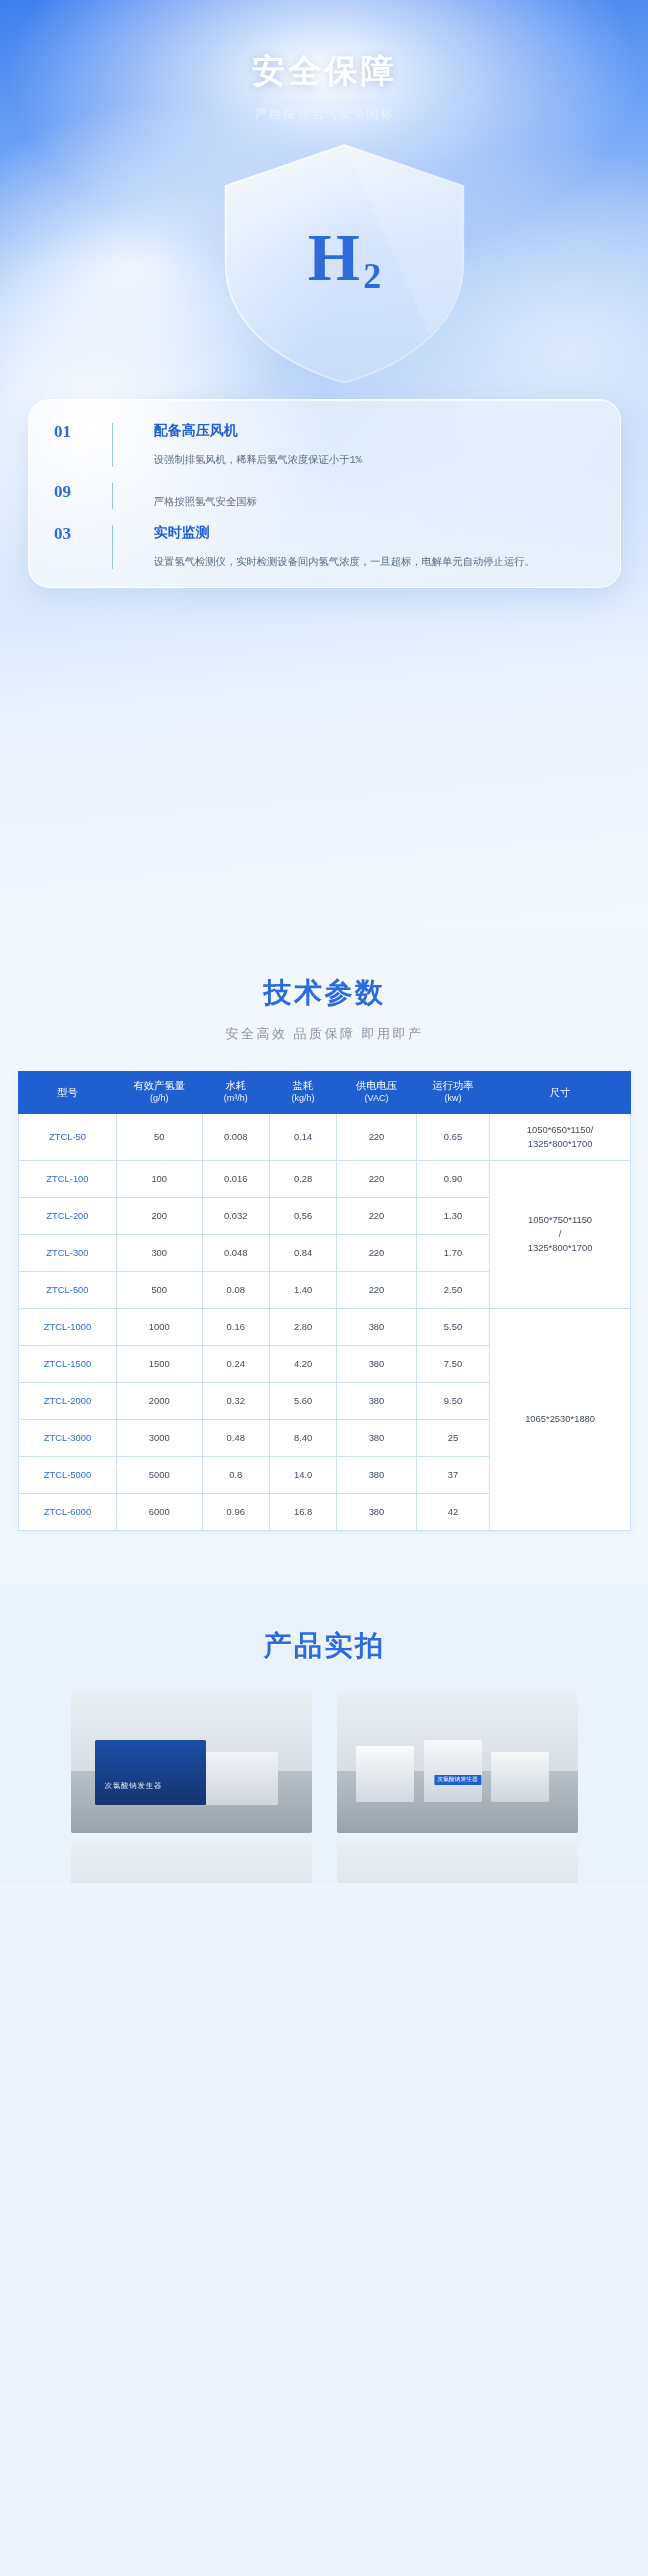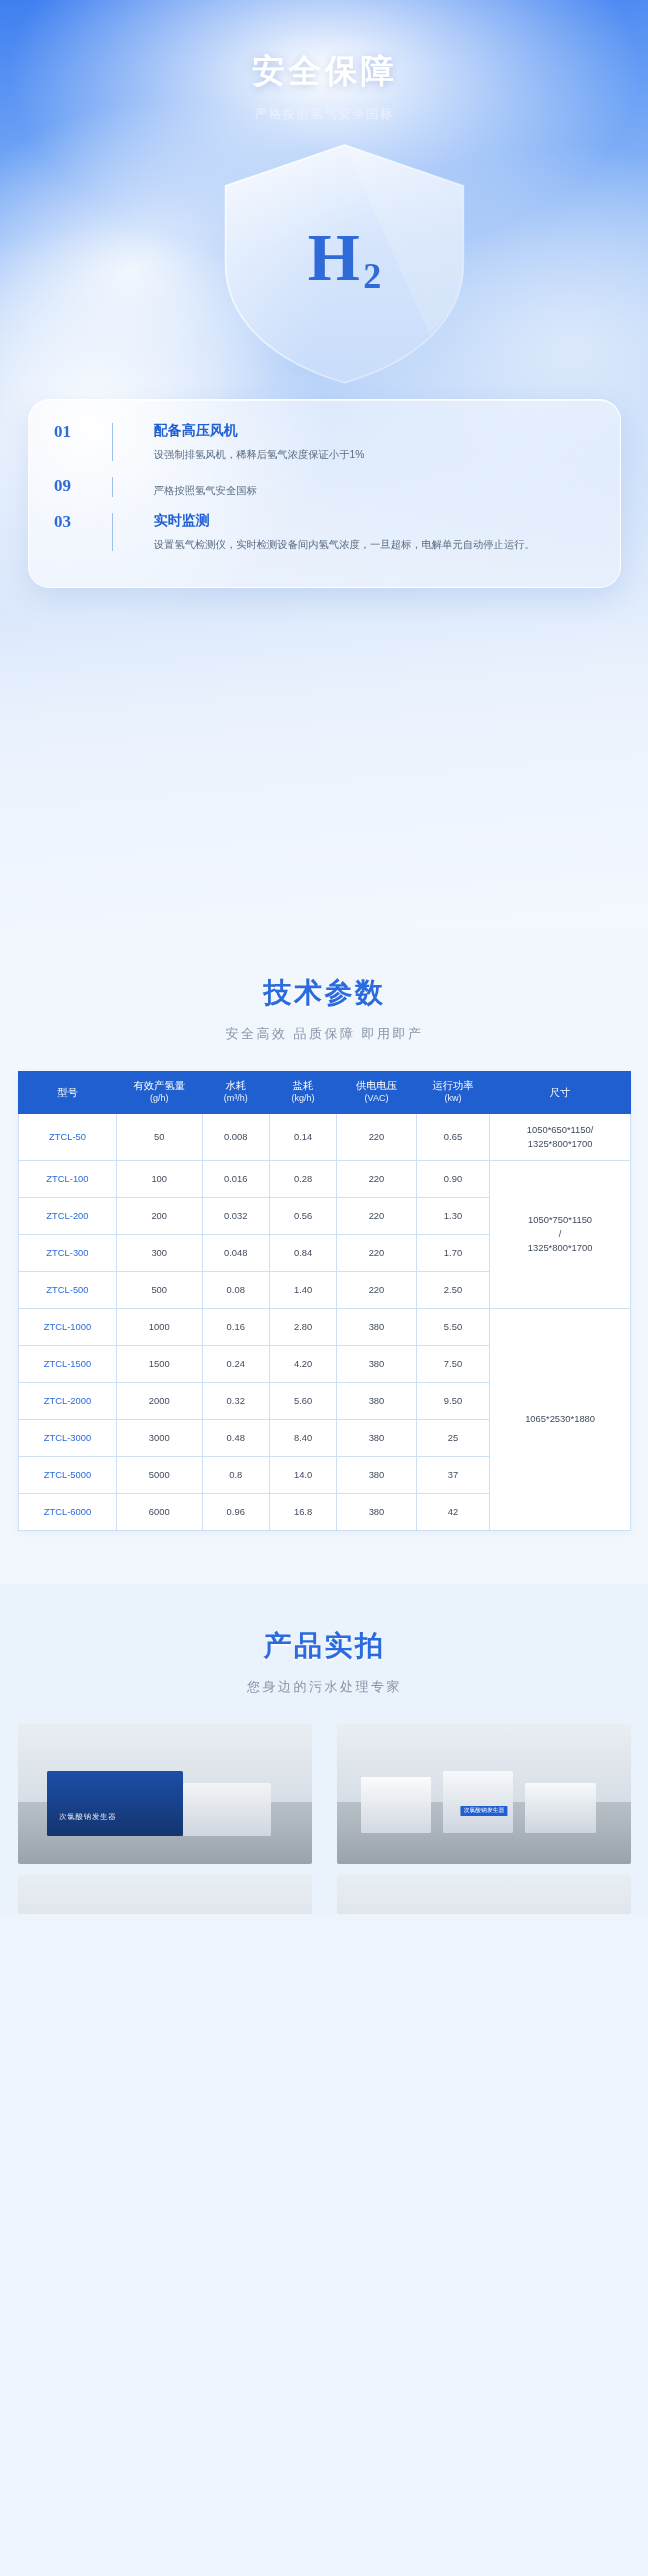--- a/index.html
+++ b/index.html
@@ -61,21 +61,21 @@
     padding:21.4px 25px 0 25px;
   }
   .pt{display:flex;align-items:flex-start;margin-bottom:13px;gap:28px;}
   .pt-num{
     width:30px;flex:0 0 30px;color:#2f6bd8;font-size:17px;font-weight:bold;
     font-family:"Liberation Serif","DejaVu Serif",serif;line-height:18px;padding-top:1.6px;
   }
   .pt-bar{width:0.8px;background:#9cc0ef;align-self:stretch;margin:1.6px 13px 1.6px 0;}
   .pt-body{flex:1;}
   .pt-h{color:#1f5fd0;font-size:14px;font-weight:bold;line-height:18px;}
-  .pt-d{color:#5a6b83;font-size:10.3px;line-height:15px;margin-top:8px;}
+  .pt-d{color:#5a6b83;font-size:10.3px;line-height:15px;margin-top:14px;font-family:Liberation Mono, monospace;}
 
   
   .params{background:#f2f7fd;padding:46px 0 53px 0;}
   .sec-title{
     text-align:center;color:#2b6bdd;font-size:28px;font-weight:bold;letter-spacing:2.5px;
     text-shadow:0 1.6px 0 rgba(255,255,255,.7);
   }
   .sec-sub{text-align:center;color:#8794a8;font-size:13px;letter-spacing:2.5px;margin-top:13px;}
 
   table.spec{
@@ -87,21 +87,21 @@
     padding:7.4px 1.6px;border:0.8px solid #1f5fd0;line-height:13px;
   }
   table.spec td{
     border:0.8px solid #cfe0f5;text-align:center;padding:9px 1.6px;height:18px;
   }
   table.spec td.model{color:#2b6bdd;}
   .unit{display:block;font-size:9px;opacity:.92;}
 
   
   .photos{background:#eaf2fb;padding:43px 0 0 0;}
-  .ph-grid{width:613px;margin:28px auto 0 auto;display:grid;grid-template-columns:1fr 1fr;gap:25px;}
+  .ph-grid{width:507px;margin:28px auto 0 auto;display:grid;grid-template-columns:1fr 1fr;gap:25px;}
   .ph{
     height:140px;border-radius:2.5px;position:relative;overflow:hidden;
     background:linear-gradient(180deg,#dfe6ec 0%,#cfd8e0 48%,#b9c3cc 100%);
   }
   .ph .floor{position:absolute;left:0;right:0;bottom:0;height:44%;background:linear-gradient(180deg,#b9c1c8,#9aa3ab);}
   .ph .wall{position:absolute;left:0;right:0;top:0;height:56%;background:linear-gradient(180deg,#e9eef3,#d7dee5);}
   .ph .m1{position:absolute;left:10%;bottom:20%;width:46%;height:46%;background:linear-gradient(180deg,#1b4ea8,#14356f);border-radius:1.6px;}
   .ph .m2{position:absolute;left:56%;bottom:20%;width:30%;height:38%;background:linear-gradient(180deg,#f2f4f7,#cfd6de);border-radius:1.6px;}
   .ph .m3{position:absolute;left:8%;bottom:22%;width:24%;height:40%;background:linear-gradient(180deg,#fafbfc,#d2d9e1);border-radius:1.6px;}
   .ph .m4{position:absolute;left:36%;bottom:22%;width:24%;height:44%;background:linear-gradient(180deg,#f7f9fb,#cdd5dd);border-radius:1.6px;}
@@ -303,21 +303,20 @@
             <td>16.8</td>
             <td>380</td>
             <td>42</td>
           </tr>
         </tbody>
     </table>
   </section>
 
   <section class="photos">
     <div class="sec-title">产品实拍</div>
-    <div class="sec-sub">您身边的污水处理专家</div>
 
     <div class="ph-grid">
       <div class="ph">
         <div class="wall"></div>
         <div class="floor"></div>
         <div class="m1"></div>
         <div class="m2"></div>
         <div class="badge">次氯酸钠发生器</div>
       </div>
       <div class="ph">

